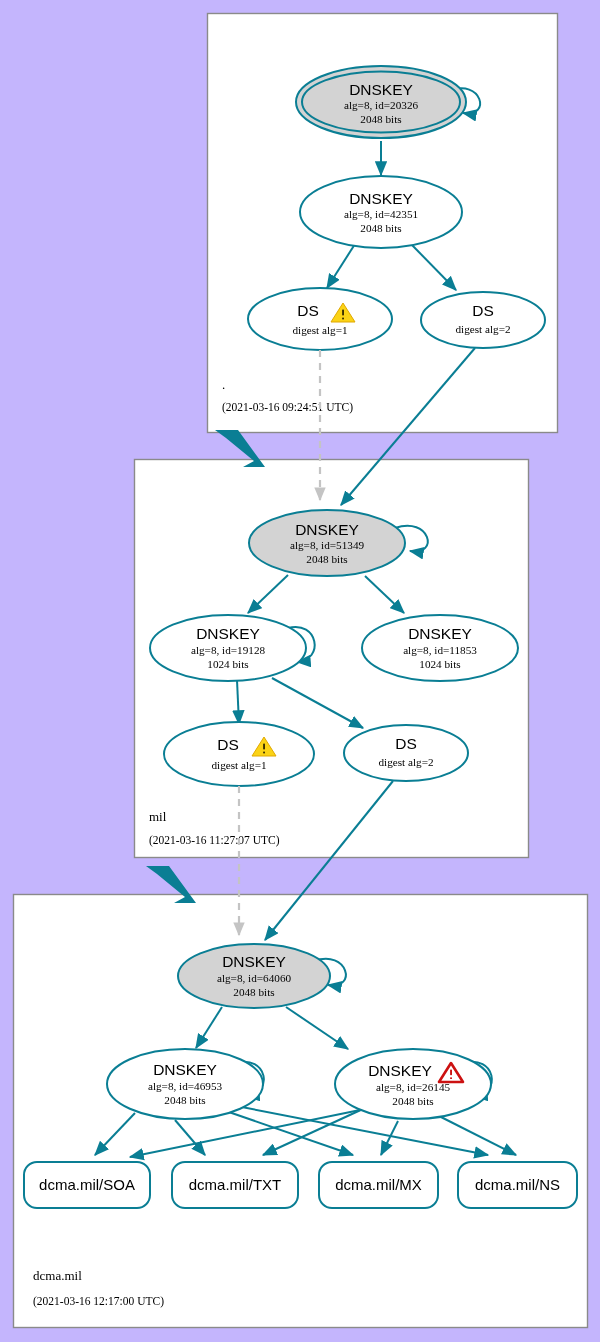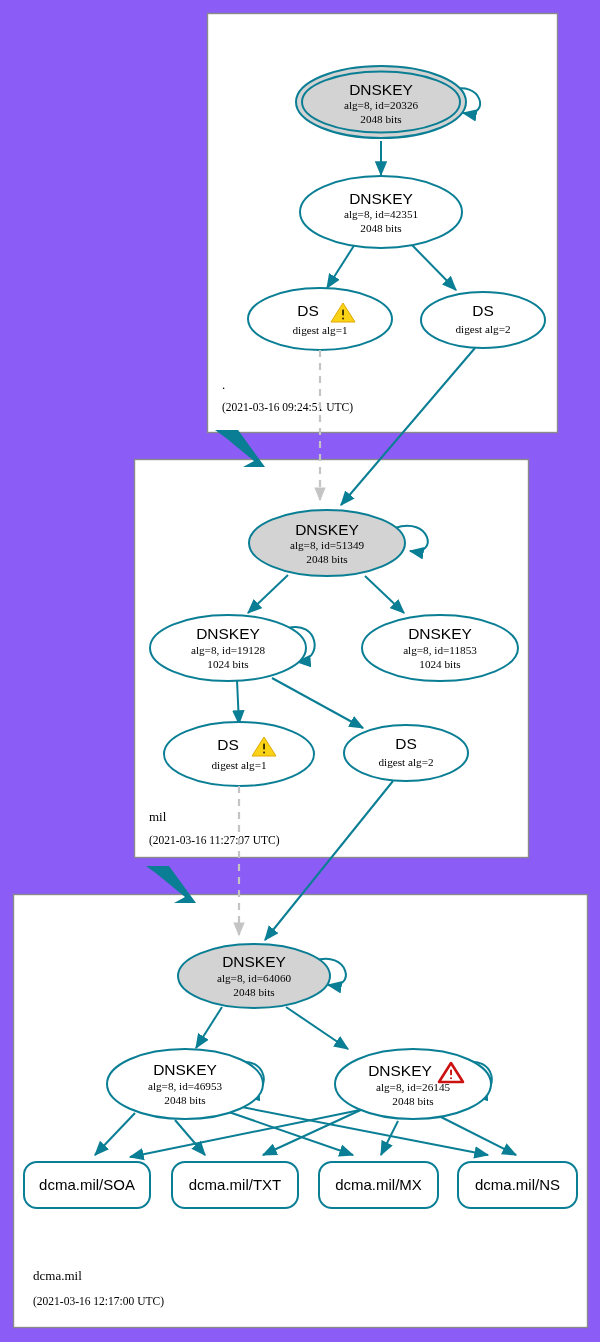--- a/index.html
+++ b/index.html
@@ -9,21 +9,21 @@
     background: #ffffff;
   }
   body {
     font-family: "Liberation Sans", sans-serif;
   }
   #stage {
     position: relative;
     width: 600px;
     height: 1342px;
     overflow: hidden;
-    background: #8b5cf6;
+    background: #c4b5fd;
   }
   svg#graph {
     display: block;
     width: 600px;
     height: 1342px;
   }
   .zone-box {
     fill: #ffffff;
     stroke: #8a8a8a;
     stroke-width: 1.4;

